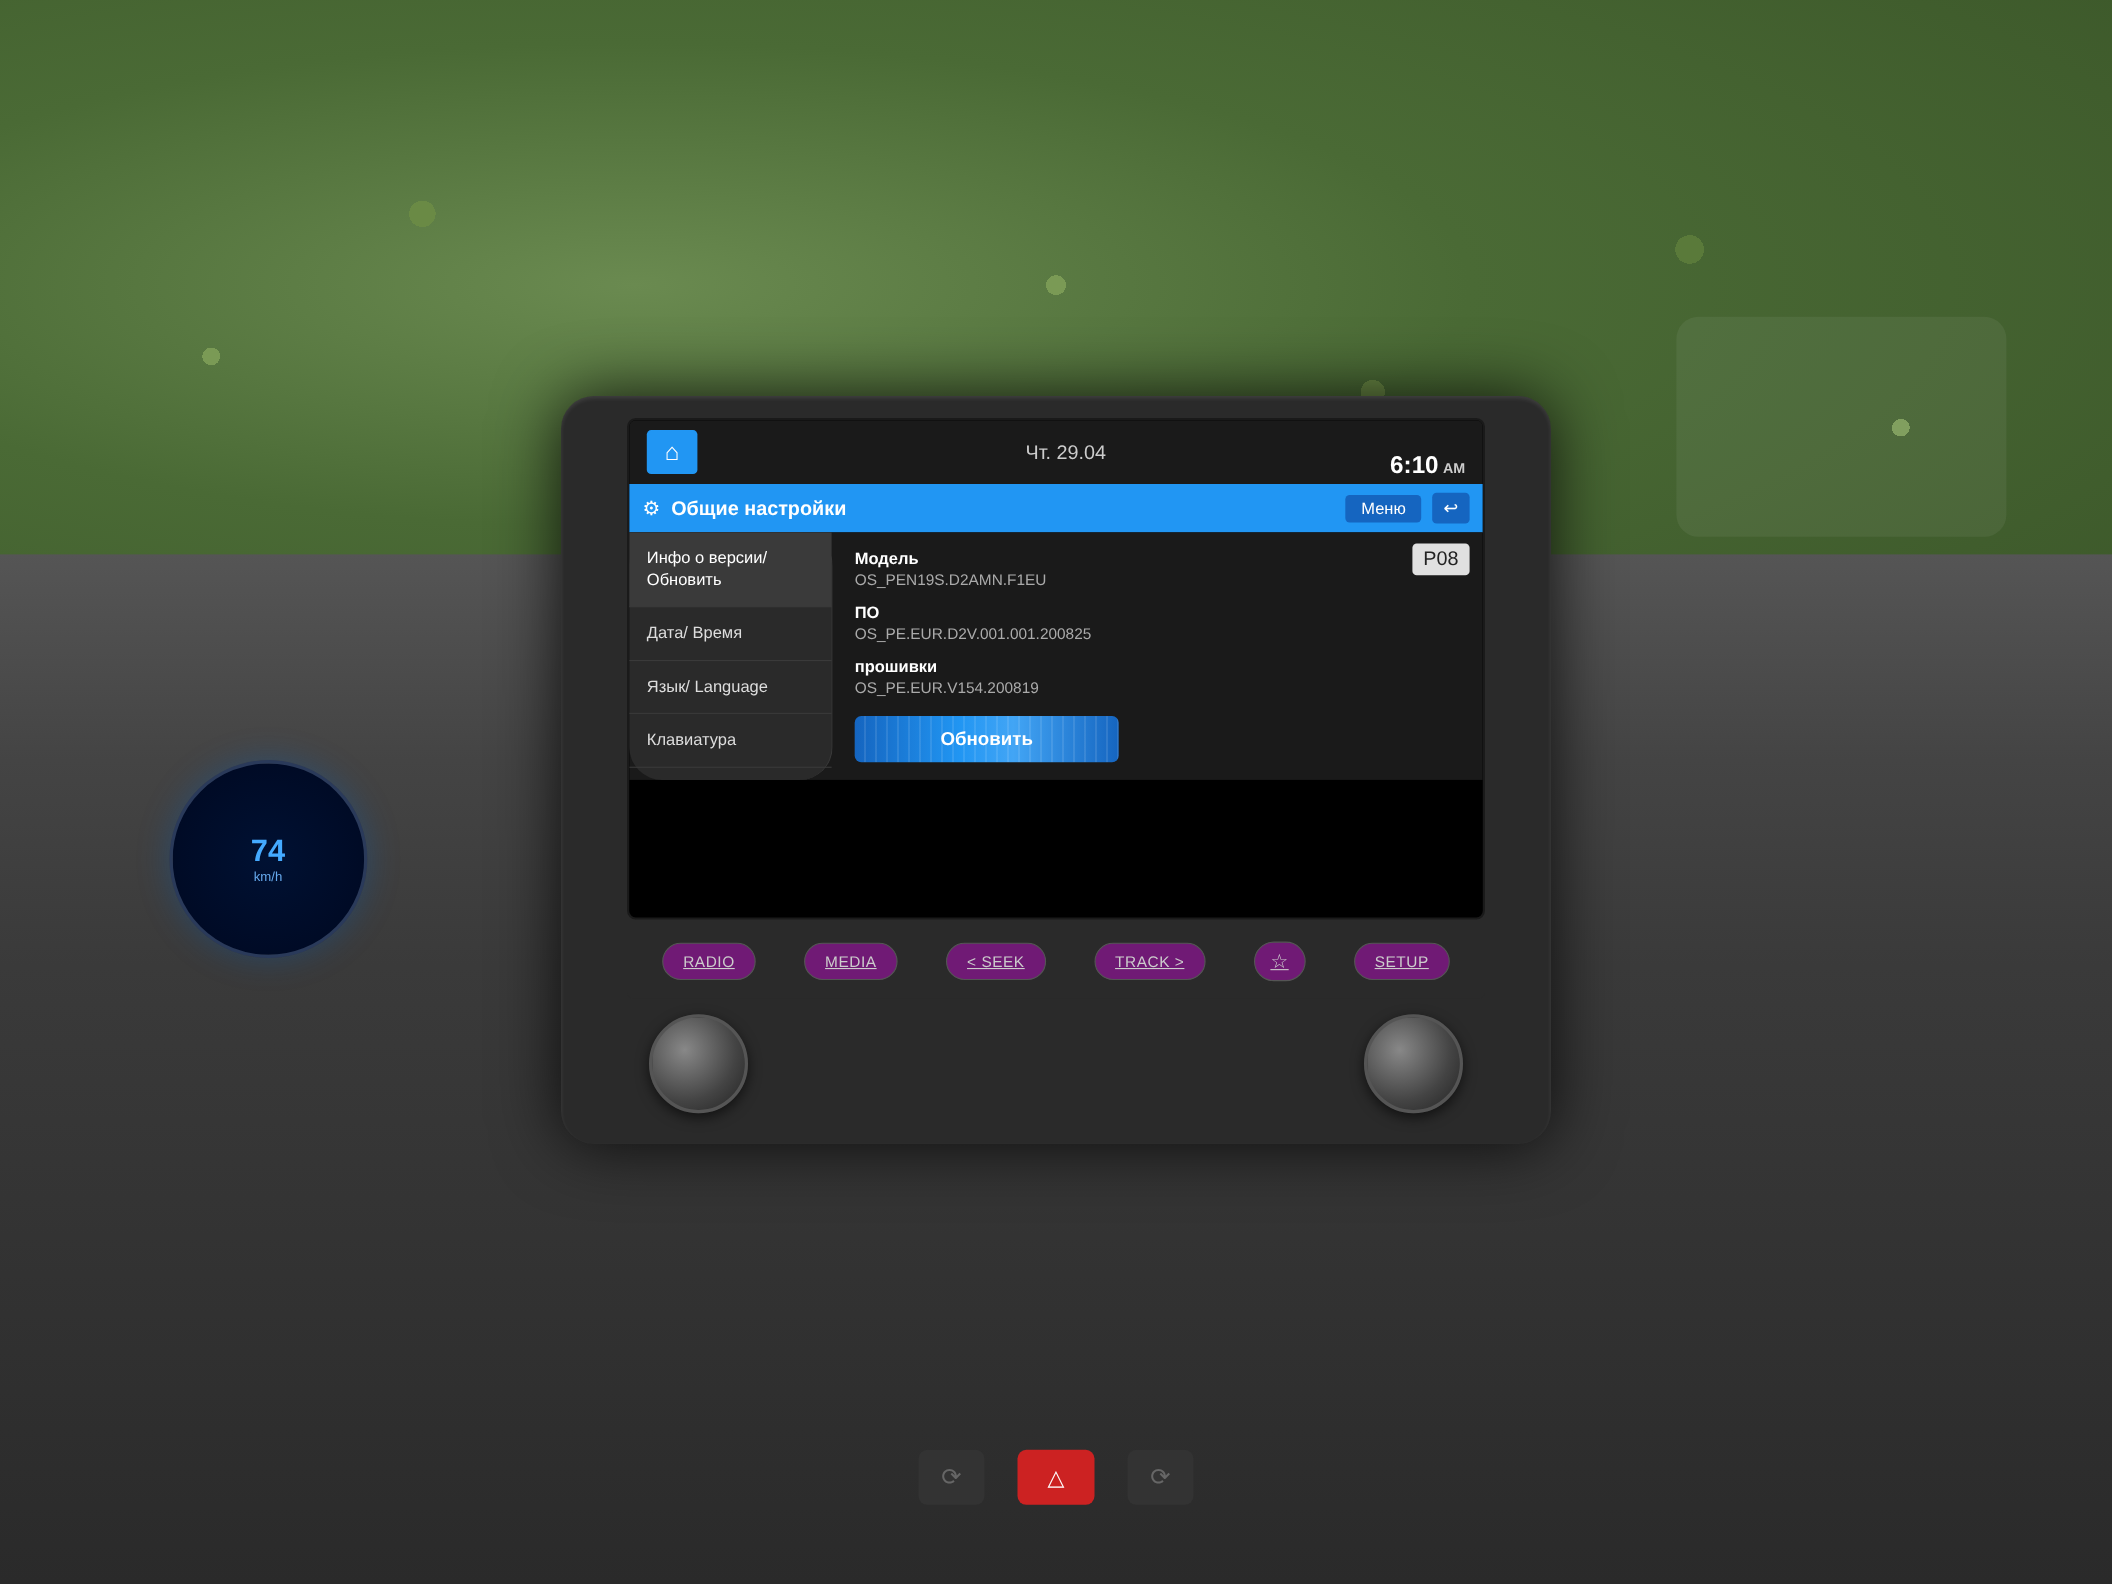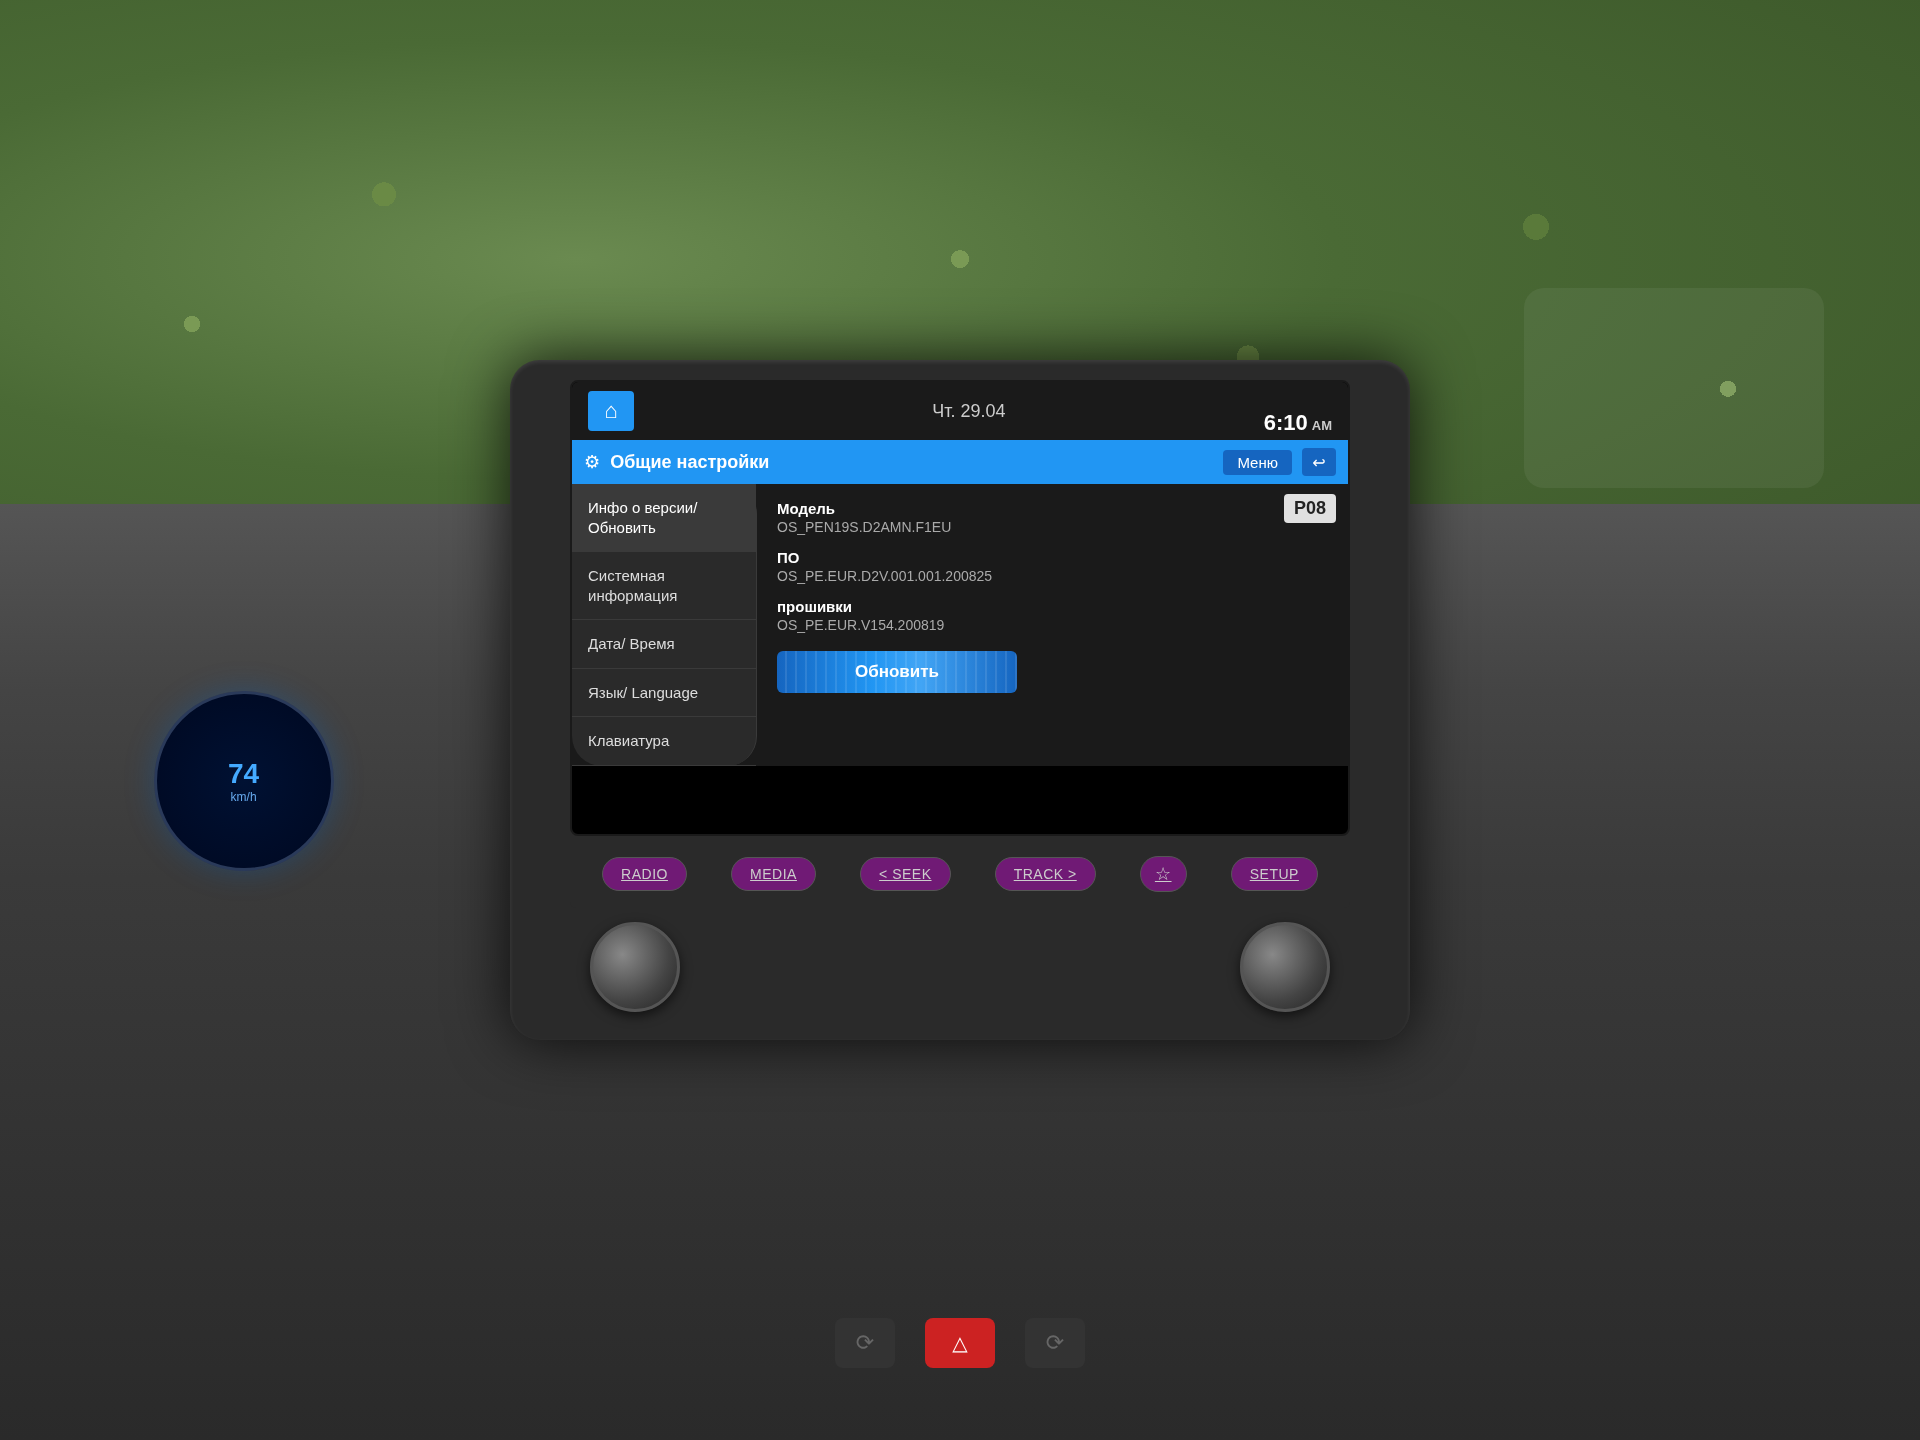--- a/index.html
+++ b/index.html
@@ -217,21 +217,21 @@
       position: relative;
     }
 
     .p08-badge {
       position: absolute;
       top: 10px;
       right: 12px;
       background: #e0e0e0;
       color: #222;
       font-size: 18px;
-      font-weight: bold;
+      font-weight: normal;
       padding: 4px 10px;
       border-radius: 4px;
     }
 
     .info-row {
       margin-bottom: 14px;
     }
 
     .info-label {
       color: #fff;
@@ -440,23 +440,20 @@
         <div class="back-btn">↩</div>
       </div>
 
       <div class="screen-content">
 
         <div class="left-menu">
           <div class="menu-item active">
             <span>Инфо о версии/ Обновить</span>
           </div>
           <div class="menu-item">
-            <span>Системная информация</span>
-          </div>
-          <div class="menu-item">
             <span>Дата/ Время</span>
           </div>
           <div class="menu-item">
             <span>Язык/ Language</span>
           </div>
           <div class="menu-item">
             <span>Клавиатура</span>
           </div>
         </div>
 

